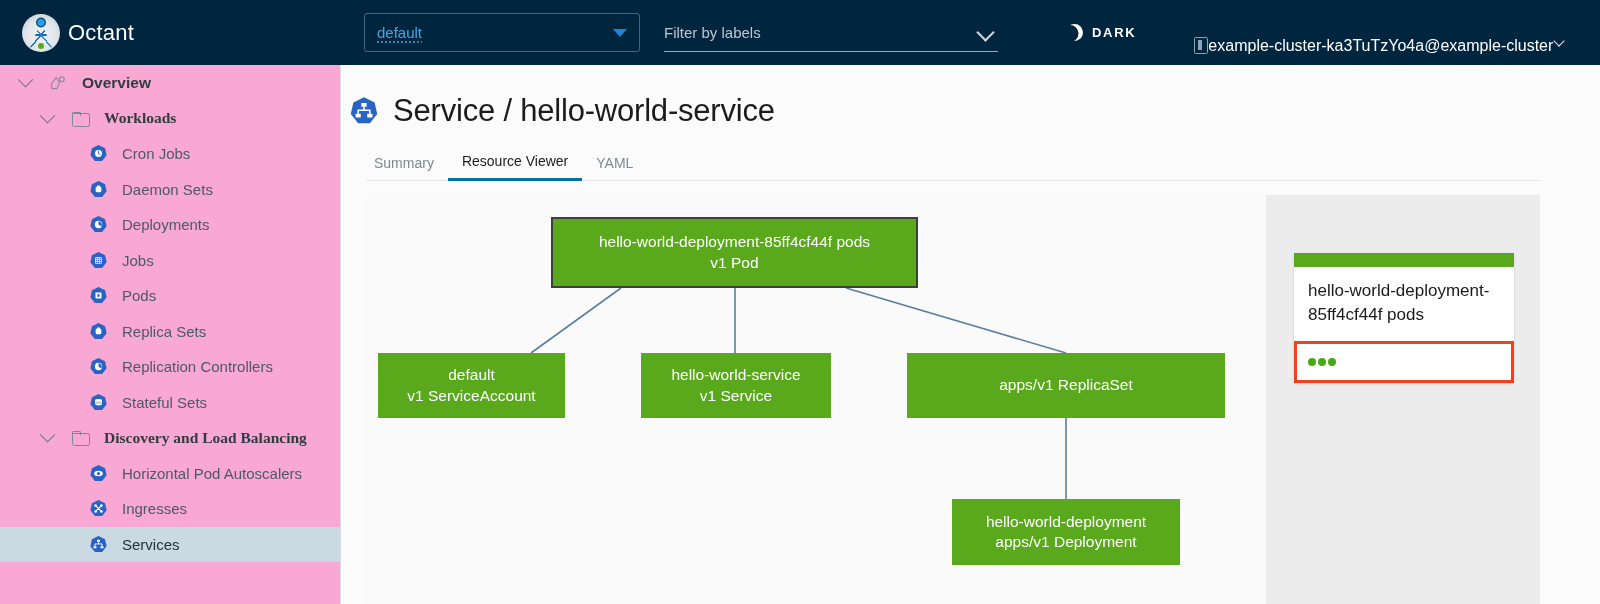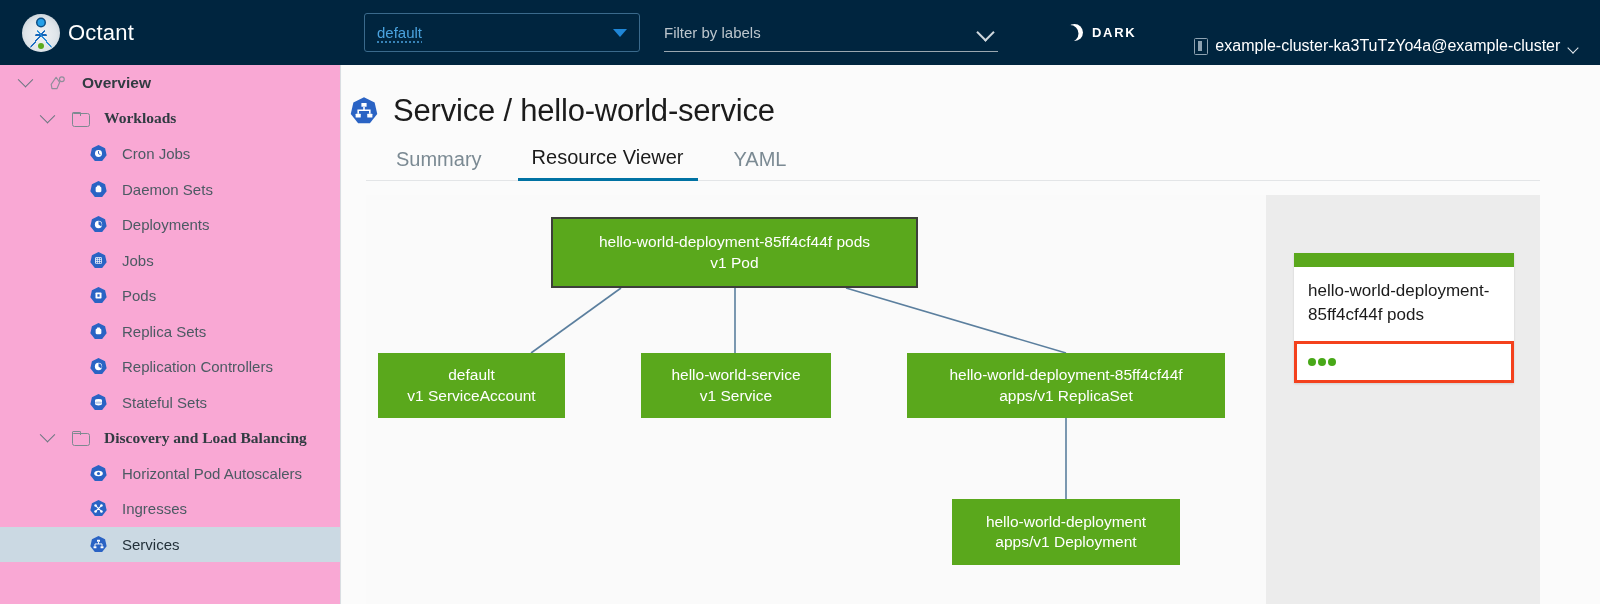--- a/index.html
+++ b/index.html
@@ -99,21 +99,21 @@
     content: ""; position: absolute; inset: 0;
     border-radius: 50%;
     box-shadow: inset -4.5px 1px 0 0 #ffffff;
   }
   .theme-label {
     font-size: 13px; font-weight: 700; letter-spacing: 1.7px;
   }
 
   .cluster-box {
     margin-left: 58px;
-    display: flex; align-items: flex-end; gap: 7px;
+    display: flex; align-items: flex-start; gap: 0;
     color: #ffffff; cursor: pointer; margin-top: 26px;
   }
   .cluster-icon {
     width: 14px; height: 17px;
     border: 1.5px solid #8fa3b2; border-radius: 1.5px;
     position: relative; flex: 0 0 auto;
   }
   .cluster-icon::before {
     content: ""; position: absolute; left: 2.2px; top: 2.2px;
     width: 4px; height: 10px; background: #8fa3b2;
@@ -196,23 +196,23 @@
   }
 
   .tabs {
     display: flex; align-items: flex-end; gap: 0;
     margin: 20px 0 0 24px;
     border-bottom: 1px solid #e3e5e7;
     width: 1174px;
     height: 32px;
   }
   .tab {
-    font-size: 20px; color: #7b8a93;
+    font-size: 14px; color: #7b8a93;
     padding: 0 14px 9px 14px;
-    cursor: pointer; white-space: nowrap; margin-left: 22px;
+    cursor: pointer; white-space: nowrap;
   }
   .tab:first-child { padding-left: 8px; }
   .tab.active {
     color: #1b1b1b;
     border-bottom: 3px solid #0072a3;
     margin-bottom: -1px;
   }
 
   
   .viewer {
@@ -502,21 +502,20 @@
         </div>
         <div class="node" style="left: 12px; top: 158px; width: 187px; height: 65px; background: rgb(90, 168, 28);">
           <span>default</span>
           <span>v1 ServiceAccount</span>
         </div>
         <div class="node" style="left: 275px; top: 158px; width: 190px; height: 65px; background: rgb(90, 168, 28);">
           <span>hello-world-service</span>
           <span>v1 Service</span>
         </div>
         <div class="node" style="left: 541px; top: 158px; width: 318px; height: 65px; background: rgb(90, 168, 28);">
-          <span>hello-world-deployment-85ff4cf44f</span>
           <span>apps/v1 ReplicaSet</span>
         </div>
         <div class="node" style="left: 586px; top: 304px; width: 228px; height: 66px; background: rgb(90, 168, 28);">
           <span>hello-world-deployment</span>
           <span>apps/v1 Deployment</span>
         </div>
       </div>
 
     <div class="side-panel">
       <div class="mini-card">

